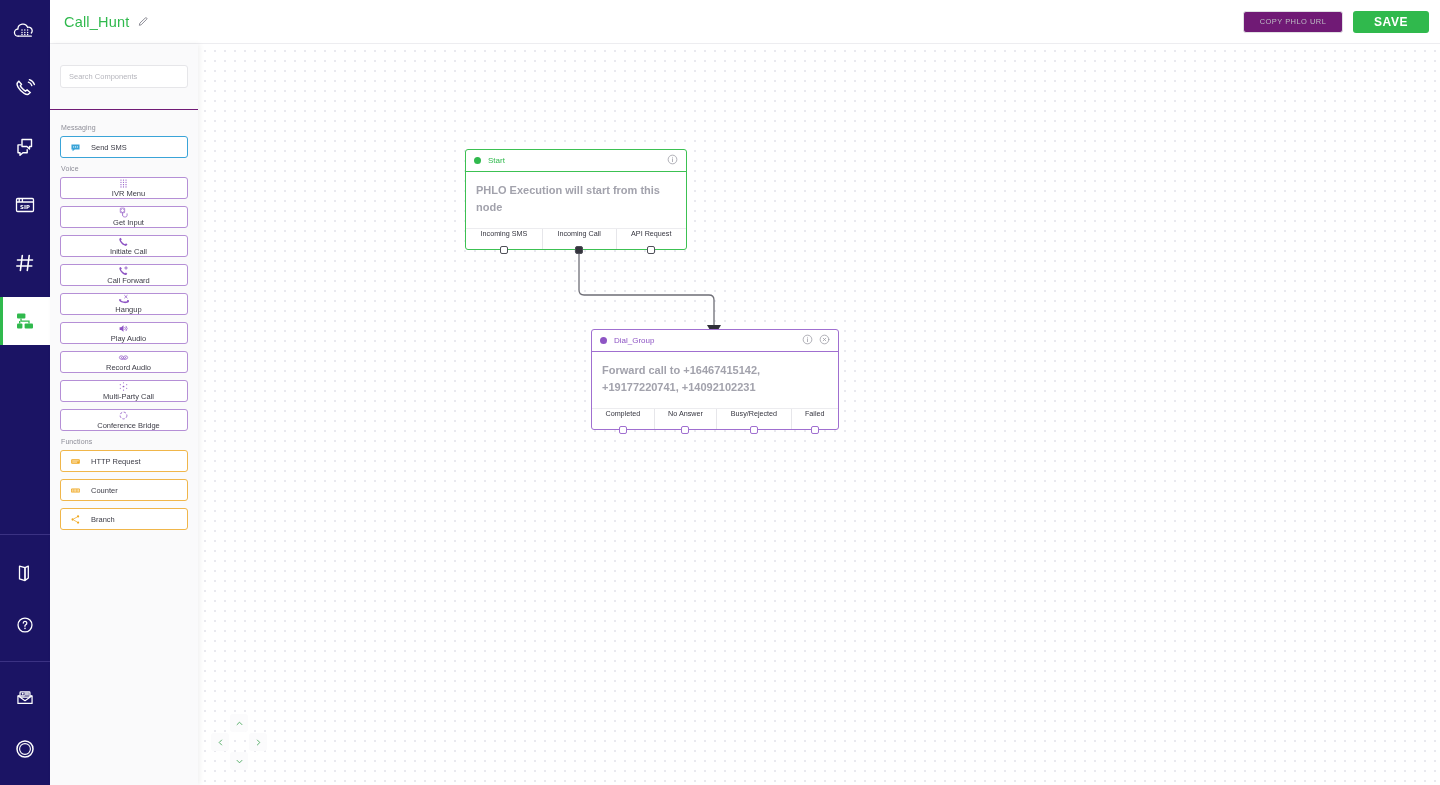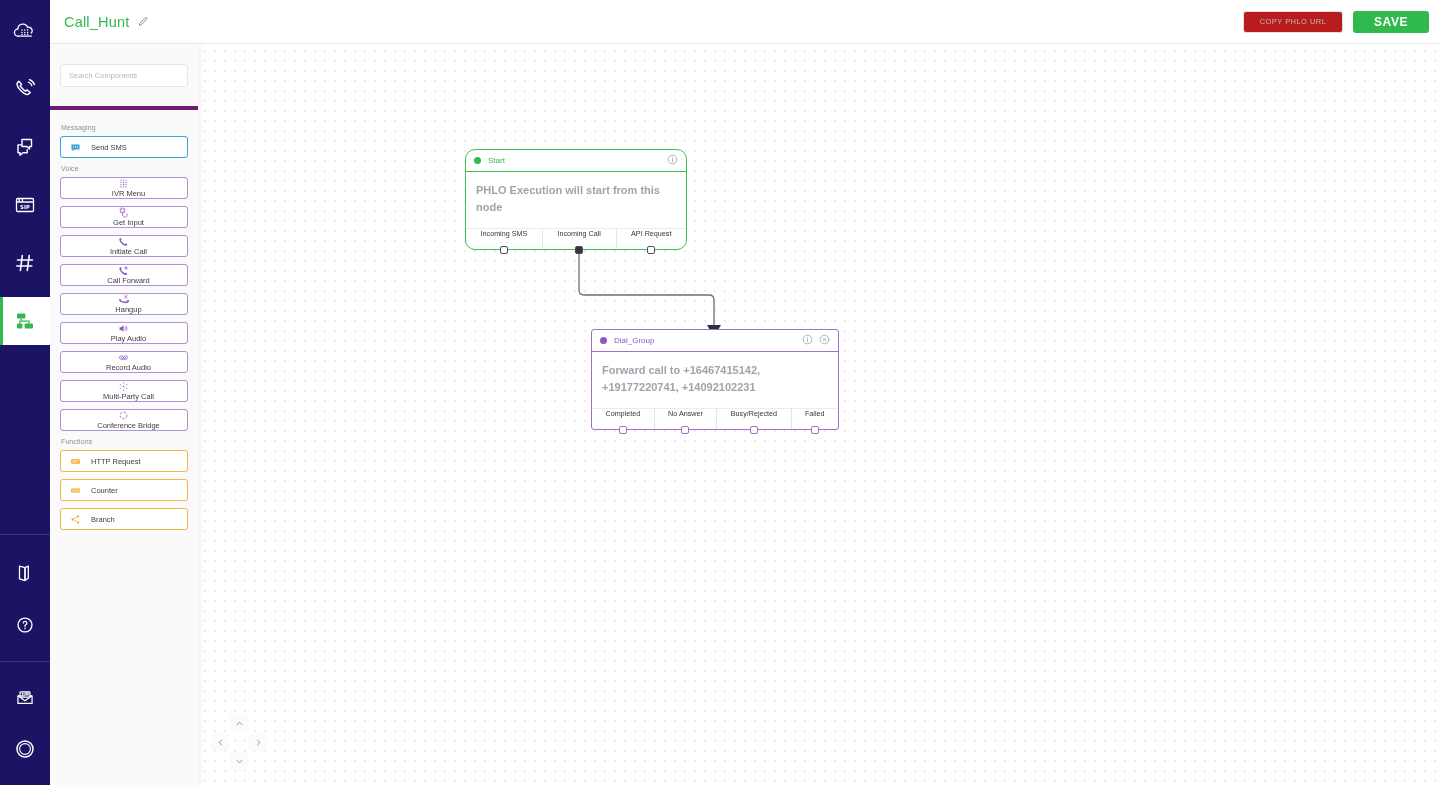--- a/index.html
+++ b/index.html
@@ -48,21 +48,21 @@
   .edit-icon {
     margin-left: 8px; display: inline-flex; cursor: pointer;
   }
   .topbar-right {
     margin-left: auto; display: flex; align-items: center; gap: 10px;
     padding-right: 11px;
   }
   .btn-copy {
     width: 100px; height: 22px;
     border: 1px solid #e0e0e3; border-radius: 3px;
-    background: #b91c1c; color: #bdbdc4;
+    background: #701a75; color: #bdbdc4;
     font-size: 7.5px; letter-spacing: .45px;
     display: flex; align-items: center; justify-content: center;
     cursor: pointer; font-family: "Liberation Sans", sans-serif;
   }
   .btn-save {
     width: 76px; height: 22px;
     border: none; border-radius: 3px;
     background: #30b94d; color: #fff;
     font-size: 12px; font-weight: bold; letter-spacing: .6px;
     display: flex; align-items: center; justify-content: center;
@@ -73,21 +73,21 @@
   .panel {
     position: absolute; left: 50px; top: 44px;
     width: 148px; height: 741px;
     background: #fafafb;
     box-shadow: 2px 0 5px rgba(0,0,0,.06);
     z-index: 5;
     overflow: hidden;
   }
   .search-wrap {
     height: 66px; display: flex; align-items: center;
-    padding: 0 10px; border-bottom: 4px solid #701a75;
+    padding: 0 10px; border-bottom: 1px solid #701a75;
   }
   .search-input {
     width: 100%; height: 23px;
     border: 1px solid #e6e6e9; border-radius: 3px;
     background: #fff; outline: none;
     font-size: 7.5px; color: #4a4a55;
     padding: 0 8px;
     font-family: "Liberation Sans", sans-serif;
   }
   .search-input::placeholder { color: #b6b6bd; }
@@ -479,21 +479,21 @@
   </div>
 
   <div class="canvas">
 
     <svg class="edge-svg">
 
       <path d="M381 194 L381 246 Q381 251 386 251 L511 251 Q516 251 516 256 L516 281" fill="none" stroke="#6e6e76" stroke-width="1.3"></path>
       <polygon points="509,281 523,281 516,293" fill="#2f2f37"></polygon>
     </svg>
 
-    <div class="node start" style="left:267px; top:105px; width:222px;border-radius:10px;">
+    <div class="node start" style="left:267px; top:105px; width:222px;">
       <div class="node-head">
         <span class="dot green"></span>
         <span>Start</span>
         <span class="head-actions">
           <span>
             <svg width="11" height="11" viewBox="0 0 24 24" fill="none" stroke="#9a9aa4" stroke-width="1.7">
               <circle cx="12" cy="12" r="9.5"></circle>
               <path d="M12 10.6v6" stroke-linecap="round"></path>
               <circle cx="12" cy="7.3" r="1.05" fill="#9a9aa4" stroke="none"></circle>
             </svg>

